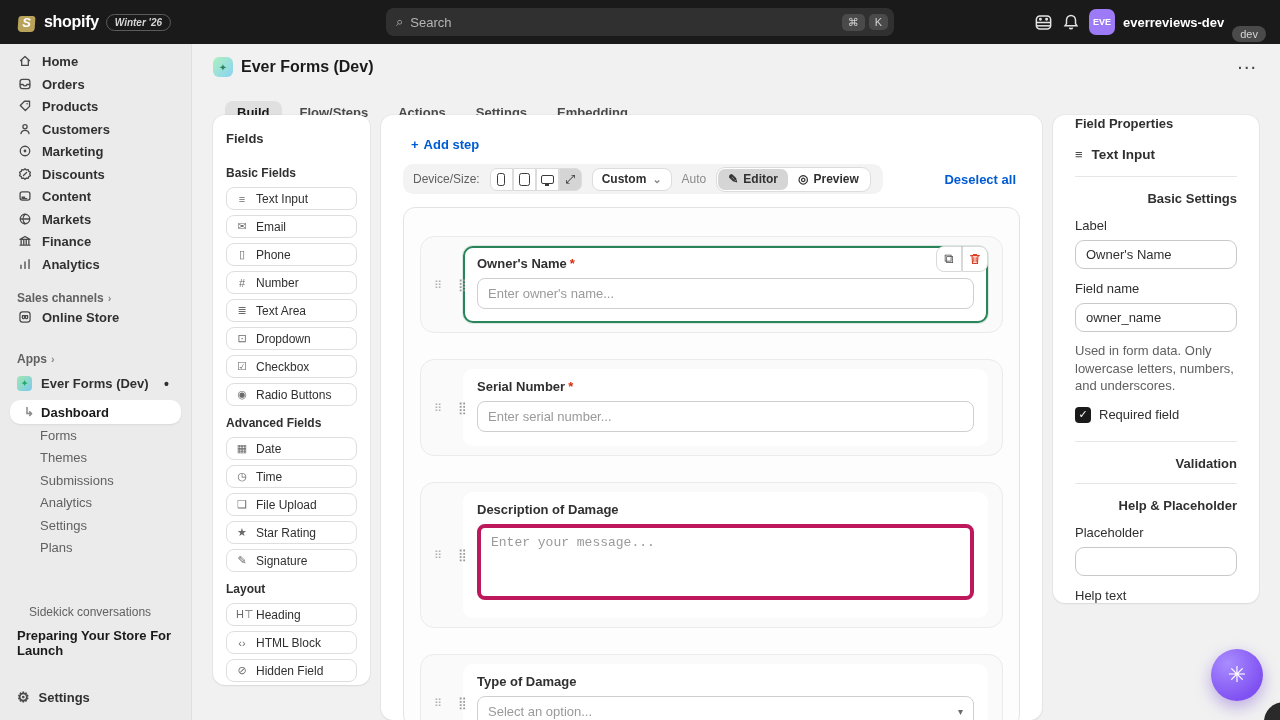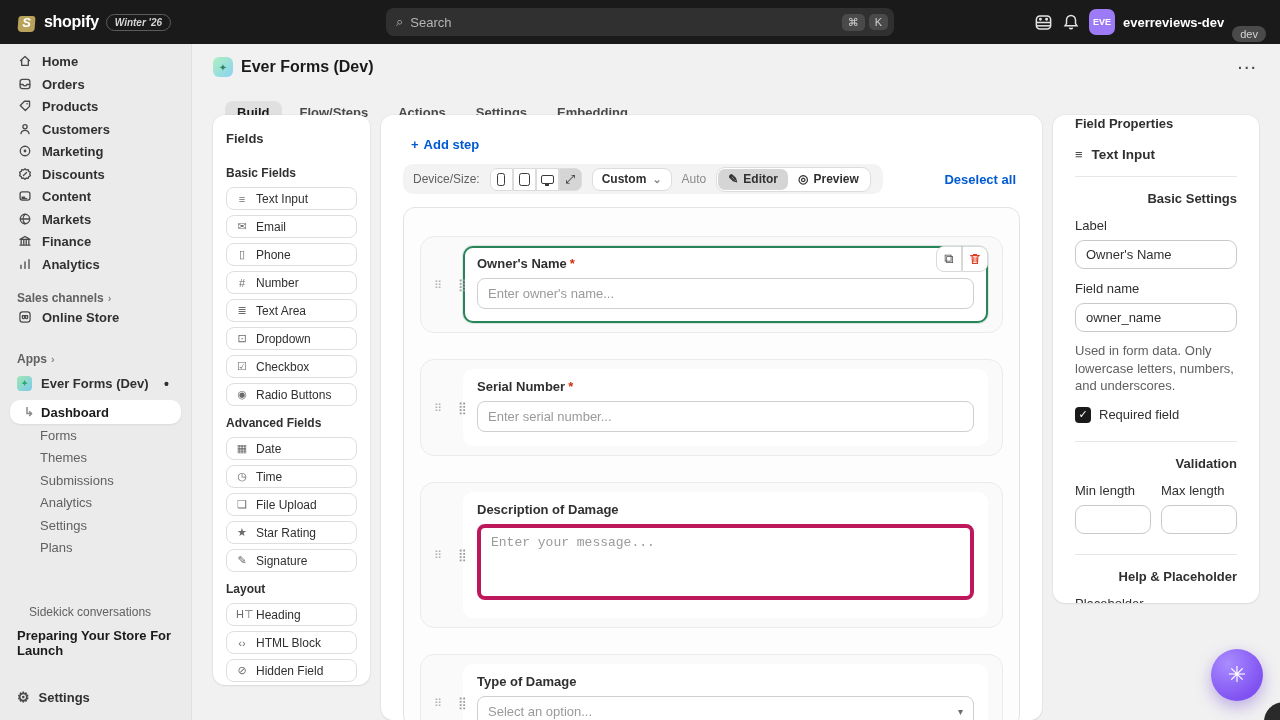--- a/index.html
+++ b/index.html
@@ -507,30 +507,20 @@
     <input class="pp-input" value="Owner's Name" style="">
     <div class="pp-lbl">Field name</div>
     <input class="pp-input" value="owner_name" style="">
     <div class="pp-help">Used in form data. Only lowercase letters, numbers, and underscores.</div>
     <div class="pp-check">
       <span class="cbox">✓</span>
       <span>Required field</span>
     </div>
     <div class="pp-div" style="margin-top:18px;"></div>
     <div class="pp-sec">Validation</div>
-    <div class="vrow">
-      <div class="vcol">
-        <div class="pp-lbl">Min length</div>
-        <input class="pp-input" style="">
-      </div>
-      <div class="vcol">
-        <div class="pp-lbl">Max length</div>
-        <input class="pp-input" style="">
-      </div>
-    </div>
     <div class="pp-div" style="margin-top:8px;"></div>
     <div class="pp-sec">Help &amp; Placeholder</div>
     <div class="pp-lbl">Placeholder</div>
     <input class="pp-input" style="">
     <div class="pp-lbl">Help text</div>
     <input class="pp-input" style="margin-bottom: 8px;">
     
     
     
   </div>

